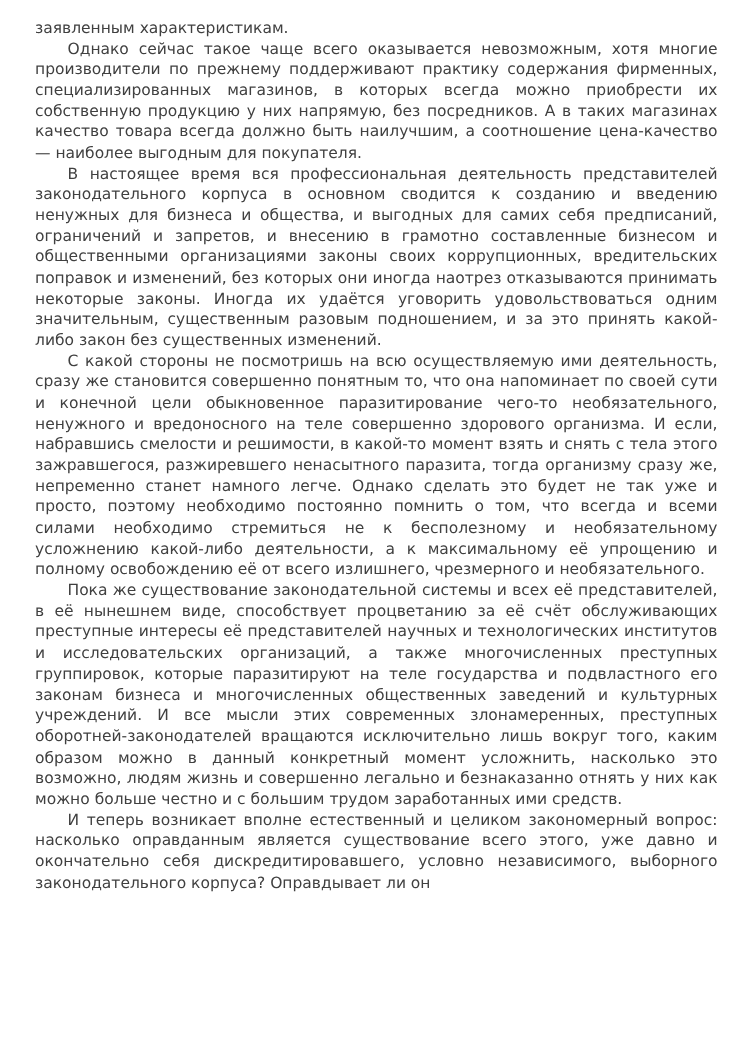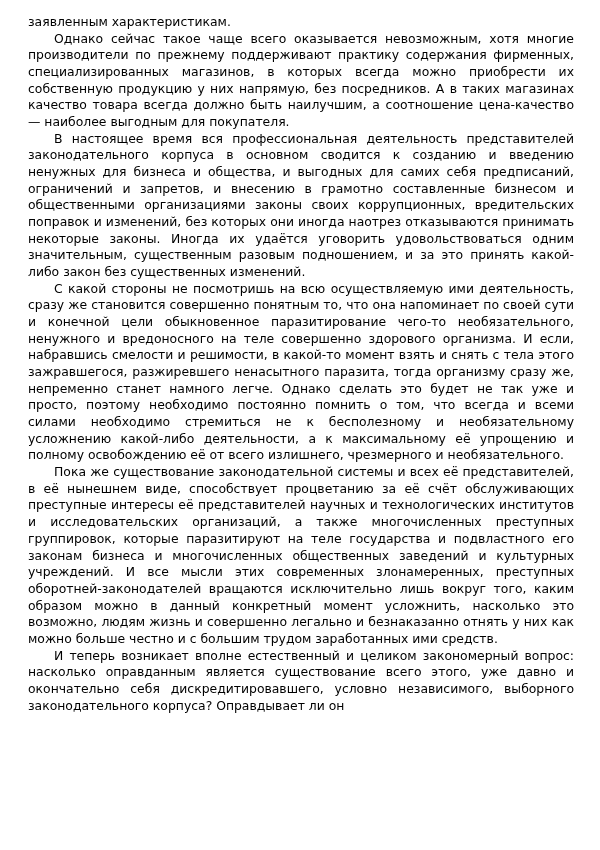--- a/index.html
+++ b/index.html
@@ -19,21 +19,21 @@
     width: 600px;
     height: 850px;
     padding: 14px 26px 10px 28px;
   }
   .para {
     margin: 0;
     font-size: 12.4px;
     line-height: 1.345;
     text-align: justify;
     text-justify: inter-word;
-    color: #000000;
+    color: #404040;
     hyphens: none;
   }
   .para.indent {
     text-indent: 26px;
   }
   .para.cont {
     text-indent: 0;
   }
 </style>
 </head>

